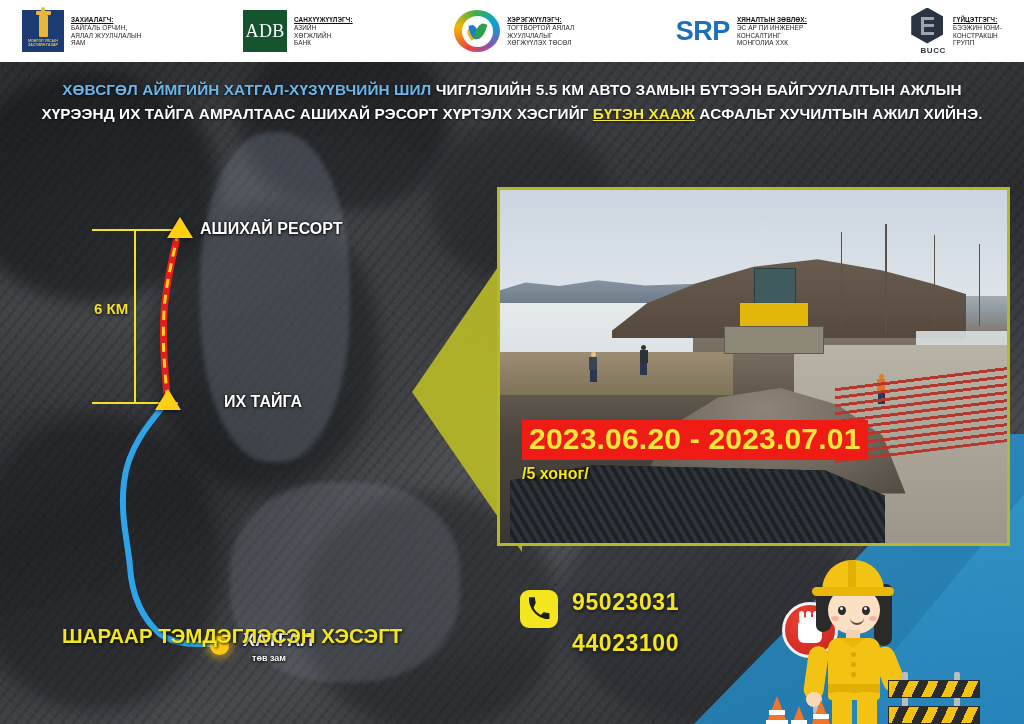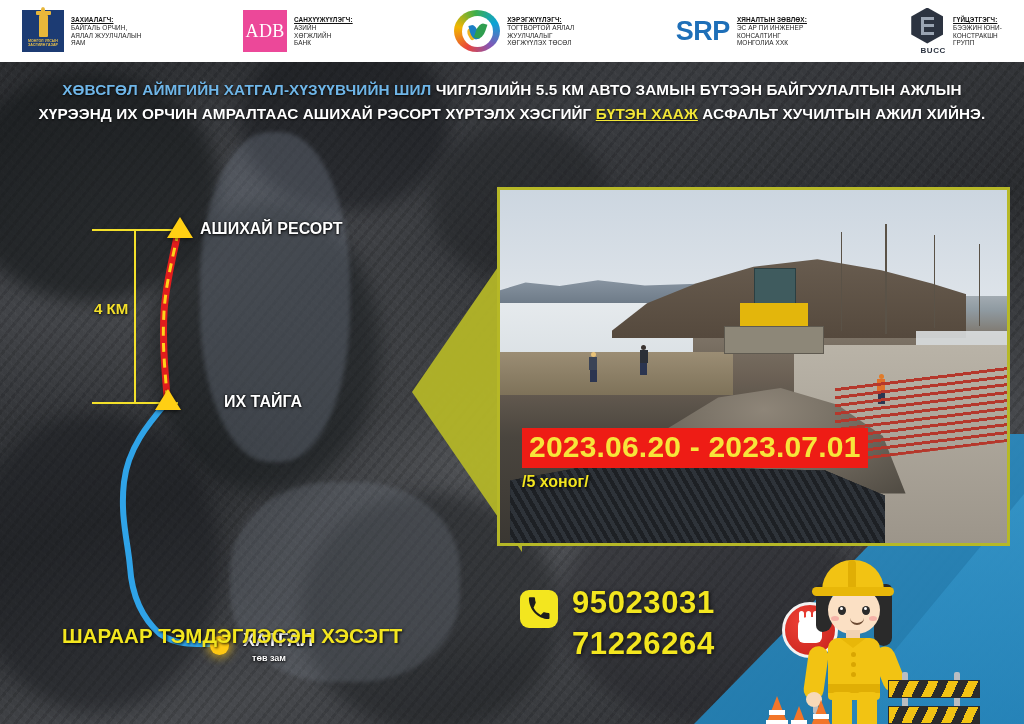--- a/index.html
+++ b/index.html
@@ -26,21 +26,21 @@
   }
   .logo-line { font-size: 6.4px; color: #222; white-space: nowrap; display: block; letter-spacing: .1px; }
 
   .lg-gov { width: 42px; height: 42px; background: #1c3b73; position: relative;
             display: flex; flex-direction: column; align-items: center; justify-content: center; }
   .lg-gov .soy { width: 9px; height: 22px; background: #e8b73a; position: relative; border-radius: 1px; }
   .lg-gov .soy:before { content:""; position:absolute; left:-3px; top:-4px; width:15px; height:4px; background:#e8b73a; border-radius:1px;}
   .lg-gov .soy:after { content:""; position:absolute; left:2.5px; top:-8px; width:4px; height:5px; background:#e8b73a; border-radius:50% 50% 0 0;}
   .lg-gov .govtxt { font-size: 3.6px; color: #e8c04a; font-weight: bold; text-align:center; margin-top:2px; line-height:1.25;}
 
-  .lg-adb { width: 44px; height: 42px; background: #ec4899; color:#fff;
+  .lg-adb { width: 44px; height: 42px; background: #14532d; color:#fff;
             display:flex; align-items:center; justify-content:center;
             font-family: "Liberation Serif", serif; font-size: 18px; letter-spacing:.3px;}
 
   .lg-srp { width: 46px; height: 42px; background: conic-gradient(from 210deg,#e8453c,#f2b600,#3fae49,#0aa3d6,#8456b5,#e8453c);
             border-radius: 50%; display:flex; align-items:center; justify-content:center; }
   .lg-srp .inner { width: 31px; height: 31px; border-radius:50%; background:#fff;
                    display:flex; align-items:center; justify-content:center; position:relative;}
   .lg-srp .leafA { position:absolute; width:9px; height:16px; background:#2f9e4f; border-radius:60% 0 60% 0; transform: rotate(18deg) translate(3px,-1px);}
   .lg-srp .leafB { position:absolute; width:8px; height:15px; background:#1b7fc4; border-radius:0 60% 0 60%; transform: rotate(-14deg) translate(-3px,0px);}
   .lg-srp .leafC { position:absolute; width:7px; height:12px; background:#f0b320; border-radius:60% 60% 30% 30%; transform: translate(-6px,3px) rotate(-28deg);}
@@ -165,21 +165,21 @@
               background: repeating-linear-gradient(0deg, #b5382c 0 3px, transparent 3px 8px);
               transform: skewY(-7deg); }
   #ph-poles { left:60%; top:8%; width:40%; height:40%; }
   #ph-poles i { position:absolute; width:1.5px; background:#5a5247; }
 
   
   #date-block { position:absolute; left:22px; top:228px; z-index:4; }
   #date-cap { font-size:19px; font-weight:bold; color:#f3e61f; text-shadow:1px 1px 3px #000; line-height:24px; }
   #date-range { display:inline-block; background:#ee1c15; color:#f7e53a; font-weight:bold;
                 font-size:30px; line-height:36px; padding:1px 7px 3px 7px; letter-spacing:.2px;
-                white-space:nowrap; margin-top:10px; }
+                white-space:nowrap; margin-top:2px; }
   #date-days { font-size:16px; font-weight:bold; color:#f3e61f; text-shadow:1px 1px 3px #000;
                line-height:22px; margin-top:3px; }
 
   
   #blue-wedge {
     position:absolute; right:0; bottom:0; width:330px; height:290px; z-index:10;
     background: linear-gradient(160deg,#2f8fc4,#1f7fb5);
     clip-path: polygon(100% 0, 100% 100%, 0 100%, 86% 0);
     opacity:.92;
   }
@@ -188,21 +188,21 @@
     background: linear-gradient(180deg,#3a9ed2,#2b8cc3); opacity:.55;
     clip-path: polygon(100% 0,100% 100%,0 100%);
   }
 
   
   #phone-block { position:absolute; left:520px; top:520px; z-index:24;
                  display:flex; align-items:flex-start; gap:14px; }
   #phone-icon { width:38px; height:38px; border-radius:9px; background:#f3e61f;
                 display:flex; align-items:center; justify-content:center; margin-top:8px; }
   #phone-icon svg { width:24px; height:24px; }
-  .phone-num { font-size:31px; font-weight:bold; color:#f3e61f; line-height:41px;
+  .phone-num { font-size:23px; font-weight:bold; color:#f3e61f; line-height:41px;
                letter-spacing:.6px; text-shadow: 1px 1px 4px rgba(0,0,0,.8); }
 
   
   #worker-art { position:absolute; left:770px; top:492px; width:190px; height:205px; z-index:26; }
   .wa { position:absolute; }
 
   #wa-helmet { left:52px; top:6px; width:62px; height:34px; background:#f2c313;
                border-radius: 32px 32px 4px 4px; }
   #wa-helmet-brim { left:42px; top:33px; width:82px; height:9px; background:#e8b709; border-radius:6px; }
   #wa-helmet-ridge { left:78px; top:6px; width:8px; height:30px; background:#e0ae05; border-radius:4px;}
@@ -353,21 +353,21 @@
     <div class="blob" style="left:560px;  top:430px;  width:300px; height:230px; background:rgba(30,32,36,.42);"></div>
     <div class="blob" style="left:430px;  top:60px;   width:180px; height:160px; background:rgba(28,30,34,.45);"></div>
     <div class="blob lake" style="left:200px; top:70px; width:150px; height:330px; background:rgba(120,132,146,.32); border-radius:46%;"></div>
     <div class="blob lake" style="left:230px; top:420px; width:230px; height:200px; background:rgba(130,140,152,.24); border-radius:44%;"></div>
 
     <div id="title-band">
       <div class="tline">
         <span class="t-blue">ХӨВСГӨЛ АЙМГИЙН ХАТГАЛ-ХҮЗҮҮВЧИЙН ШИЛ</span><span> ЧИГЛЭЛИЙН 5.5 КМ АВТО ЗАМЫН БҮТЭЭН БАЙГУУЛАЛТЫН АЖЛЫН</span>
       </div>
       <div class="tline">
-        <span>ХҮРЭЭНД ИХ ОРЧИН АМРАЛТААС АШИХАЙ РЭСОРТ ХҮРТЭЛХ ХЭСГИЙГ </span><span class="t-yellow">БҮТЭН ХААЖ</span><span> АСФАЛЬТ  ХУЧИЛТЫН АЖИЛ ХИЙНЭ.</span>
+        <span>ХҮРЭЭНД ИХ ТАЙГА АМРАЛТААС АШИХАЙ РЭСОРТ ХҮРТЭЛХ ХЭСГИЙГ </span><span class="t-yellow">БҮТЭН ХААЖ</span><span> АСФАЛЬТ  ХУЧИЛТЫН АЖИЛ ХИЙНЭ.</span>
       </div>
     </div>
 
     <div id="map-layer">
 
       <svg width="500" height="662" style="position:absolute;left:0;top:0;">
         <path d="M178 170 C 172 200, 166 220, 164 250 C 162 285, 165 305, 167 335" stroke="#e11d1d" stroke-width="7" fill="none" stroke-linecap="round"></path>
         <path d="M178 170 C 172 200, 166 220, 164 250 C 162 285, 165 305, 167 335" stroke="#ffd21a" stroke-width="3" fill="none" stroke-dasharray="9 7" stroke-linecap="butt"></path>
         <path d="M167 340 C 150 360, 128 385, 124 420 C 120 455, 128 480, 130 505
                  C 132 535, 142 556, 160 572 C 178 584, 196 582, 215 582" stroke="#2fa3e8" stroke-width="6" fill="none" stroke-linecap="round"></path>
@@ -376,21 +376,21 @@
         <line x1="92" y1="341" x2="178" y2="341" stroke="#f3e02a" stroke-width="2"></line>
         <line x1="135" y1="168" x2="135" y2="341" stroke="#f3e02a" stroke-width="2"></line>
       </svg>
 
       <div class="marker-tri" style="left:167px; top:155px;"></div>
       <div class="map-label" style="left:200px; top:158px; font-size:16px;">АШИХАЙ РЕСОРТ</div>
 
       <div class="marker-tri" style="left:155px; top:327px;"></div>
       <div class="map-label" style="left:188px; top:331px; font-size:16px;padding-left:36px;">ИХ ТАЙГА</div>
 
-      <div id="km-label">4 КМ</div>
+      <div id="km-label">6 КМ</div>
 
       <div id="dot-khatgal"></div>
       <div class="map-label" style="left:243px; top:568px; font-size:18px;">ХАТГАЛ</div>
       <div class="map-label" style="left:252px; top:591px; font-size:9px;">төв зам</div>
     </div>
 
     <div id="bottom-note">
       <div class="bn-line">ШАРААР ТЭМДЭГЛЭСЭН ХЭСЭГТ</div>
     </div>
 
@@ -450,21 +450,21 @@
     </div>
 
     <div id="phone-block">
       <div id="phone-icon">
         <svg viewBox="0 0 24 24" aria-hidden="true">
           <path fill="#1d1d1d" d="M6.6 10.8c1.6 3.1 4.1 5.6 7.2 7.2l2.4-2.4c.3-.3.8-.4 1.2-.3 1.3.4 2.6.7 4 .7.6 0 1.1.5 1.1 1.1V21c0 .6-.5 1.1-1.1 1.1C11.2 22.1 1.9 12.8 1.9 1.3 1.9.7 2.4.2 3 .2h3.9c.6 0 1.1.5 1.1 1.1 0 1.4.2 2.7.7 4 .1.4 0 .9-.3 1.2L6.6 10.8z"></path>
         </svg>
       </div>
       <div>
         <div class="phone-num">95023031</div>
-        <div class="phone-num">71226264</div>
+        <div class="phone-num">44023100</div>
       </div>
     </div>
 
     <div id="worker-art">
 
       <div class="wa" id="wa-pole"></div>
       <div class="wa" id="wa-sign">
         <span class="palm">
             <i style="left:1px;"></i>
             <i style="left:8px;"></i>

